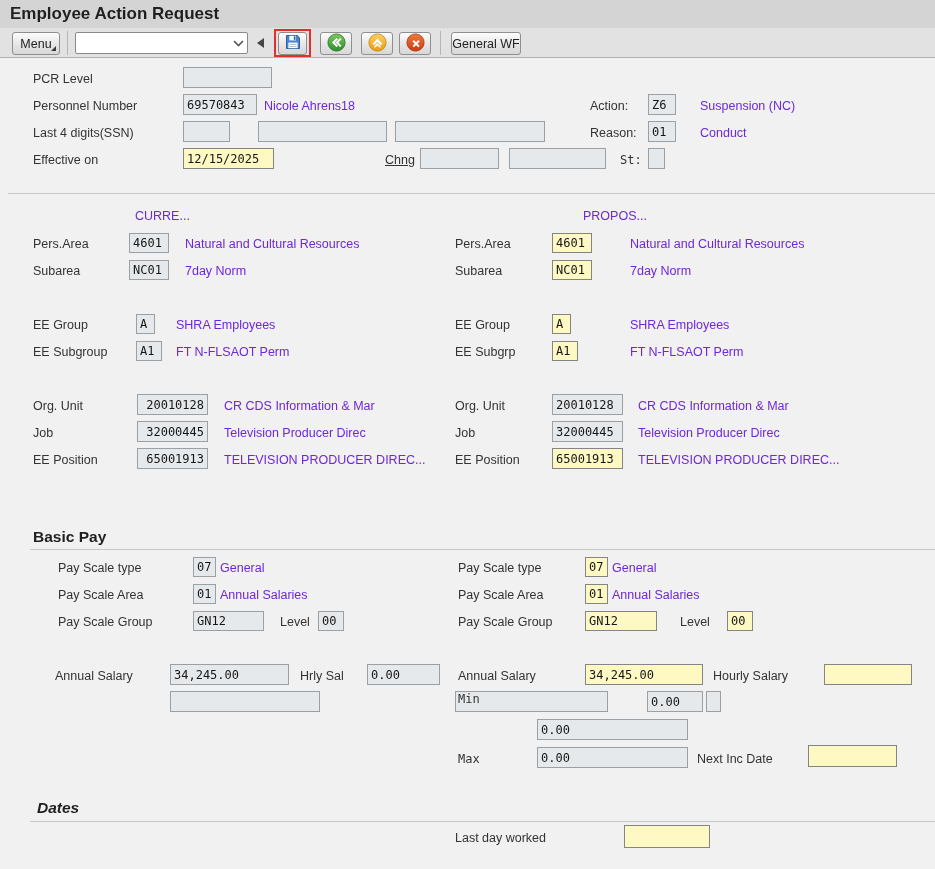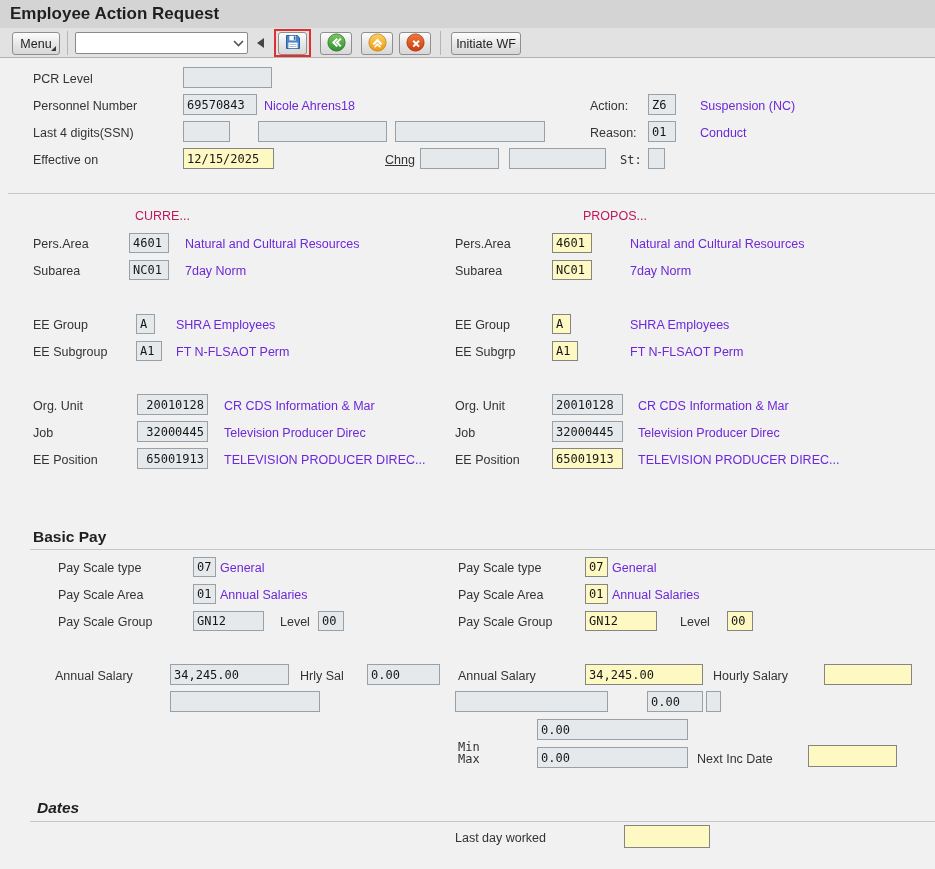--- a/index.html
+++ b/index.html
@@ -28,21 +28,21 @@
   .mono { font-family:"DejaVu Sans Mono", monospace; font-size:12px; }
   .desc { position:absolute; font-size:12.5px; color:#6d28d9; white-space:nowrap; }
 
   .fld { position:absolute; height:21px; background:#e6e9eb; border:1px solid #9aa1a6; font-family:"DejaVu Sans Mono", monospace; font-size:12px; color:#161616; display:flex; align-items:center; padding:0 3px; white-space:nowrap; overflow:hidden; }
   .fld.white { background:#fef9c3; border-color:#858585; }
   .fld.right { justify-content:flex-end; }
   .fld.h20 { height:20px; }
 
   .hline { position:absolute; height:1px; background:#c6c6c6; }
   .section-h { position:absolute; font-size:15.5px; font-weight:bold; color:#1f1f1f; }
-  .colhead { position:absolute; font-size:12.5px; color:#be185d; }
+  .colhead { position:absolute; font-size:12.5px; color:#6d28d9; }
 </style>
 </head>
 <body>
 
 <div class="titlebar">
   <div class="title">Employee Action Request</div>
 </div>
 
 <div class="toolbar">
   <div class="btn" style="left:12px; top:4px; width:48px;">
@@ -118,21 +118,21 @@
             </linearGradient>
           </defs>
         <circle cx="9.5" cy="9.5" r="8.6" fill="url(#gRed)" stroke="#a83008" stroke-width="0.8"></circle>
         <path d="M7.2 7.8 L13 13.6 M13 7.8 L7.2 13.6" stroke="#fff" stroke-width="2" fill="none"></path>
       </svg>
     </span>
   </div>
 
   <div class="vsep" style="left:440px;"></div>
   <div class="btn" style="left:451px; top:4px; width:70px;">
-    <span>Initiate WF</span>
+    <span>General WF</span>
   </div>
 </div>
 
 <div class="lbl" style="left:33px; top:72px;">PCR Level</div>
 <div class="fld" style="left:183px; top:67px; width:89px;"></div>
 
 <div class="lbl" style="left:33px; top:99px;">Personnel Number</div>
 <div class="fld" style="left:183px; top:94px; width:74px;">69570843</div>
 <div class="desc" style="left:264px; top:99px;">Nicole Ahrens18</div>
 
@@ -244,21 +244,21 @@
 <div class="lbl" style="left:458px; top:669px;">Annual Salary</div>
 <div class="fld white" style="left:585px; top:664px; width:118px;">34,245.00</div>
 <div class="lbl" style="left:713px; top:669px;">Hourly Salary</div>
 <div class="fld white" style="left:824px; top:664px; width:88px;"></div>
 
 <div class="fld" style="left:170px; top:691px; width:150px;"></div>
 <div class="fld" style="left:455px; top:691px; width:153px;"></div>
 <div class="fld" style="left:647px; top:691px; width:56px;">0.00</div>
 <div class="fld" style="left:706px; top:691px; width:15px;"></div>
 
-<div class="lbl mono" style="left:458px; top:740px;">Min</div>
+<div class="lbl mono" style="left:458px; top:692px;">Min</div>
 <div class="fld" style="left:537px; top:719px; width:151px;">0.00</div>
 <div class="lbl mono" style="left:458px; top:752px;">Max</div>
 <div class="fld" style="left:537px; top:747px; width:151px;">0.00</div>
 <div class="lbl" style="left:697px; top:752px;">Next Inc Date</div>
 <div class="fld white" style="left:808px; top:745px; width:89px; height:22px;"></div>
 
 <div class="section-h" style="left:37px; top:799px;font-style:italic;">Dates</div>
 <div class="hline" style="left:30px; top:821px; width:905px;"></div>
 
 <div class="lbl" style="left:455px; top:831px;">Last day worked</div>

